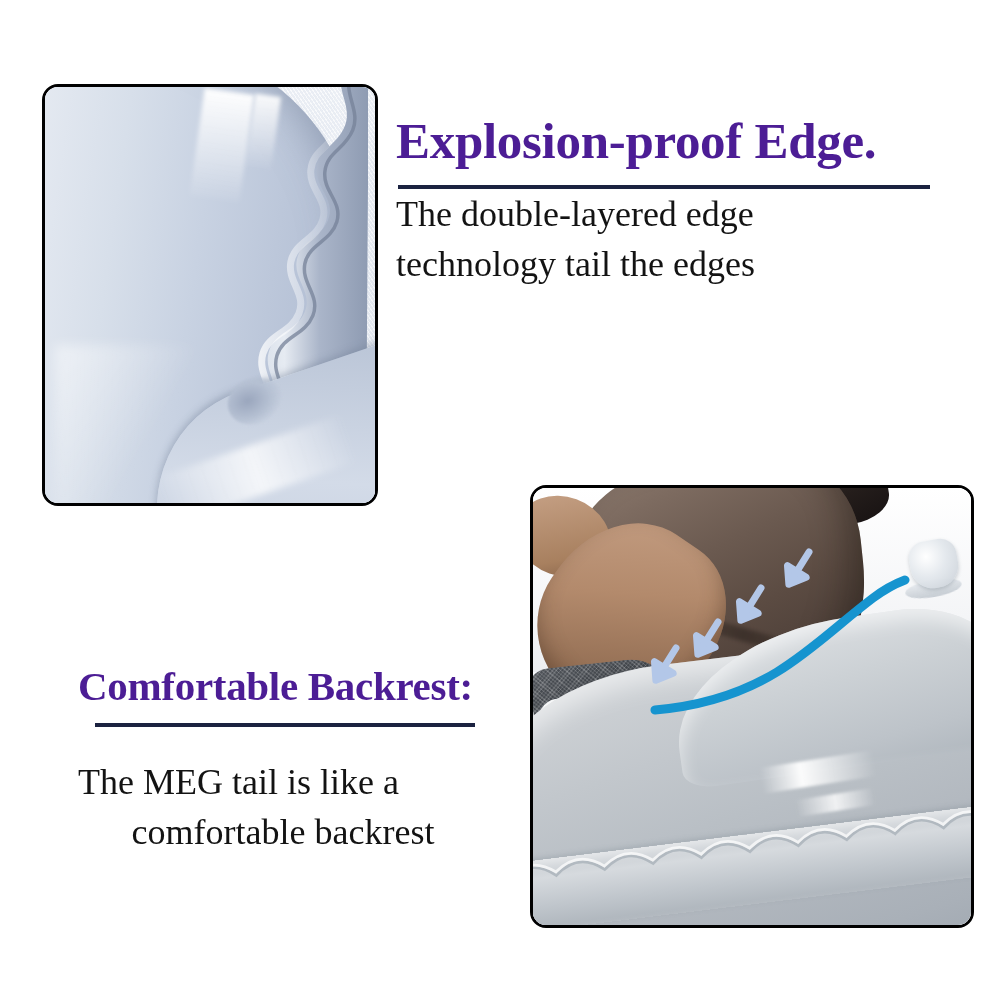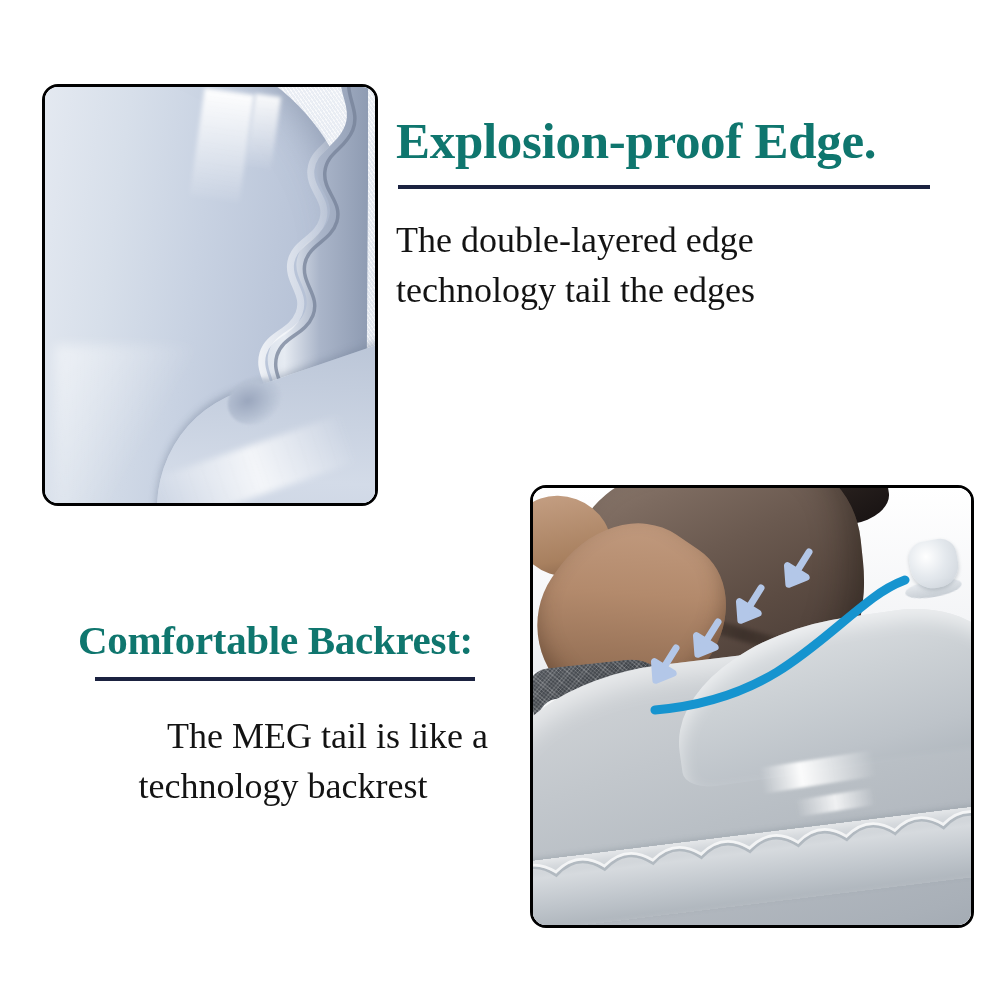--- a/index.html
+++ b/index.html
@@ -353,29 +353,29 @@
   
   .text-block { position: absolute; }
 
   #block-edge-text {
     left: 396px;
     top: 112px;
     width: 560px;
   }
   #block-backrest-text {
     left: 78px;
-    top: 616px;
+    top: 662px;
     width: 410px;
   }
 
   .heading {
     margin: 0;
     font-family: "Liberation Serif", "DejaVu Serif", serif;
     font-weight: bold;
-    color: #0f766e;
+    color: #4c1d95;
     letter-spacing: -0.3px;
     white-space: nowrap;
   }
   #heading-edge { font-size: 51px; line-height: 58px; }
   #heading-backrest { font-size: 41px; line-height: 48px; }
 
   .rule {
     height: 4px;
     background: #1b2240;
     border: 0;
@@ -385,22 +385,22 @@
   #rule-backrest { margin-top: 13px; margin-left: 17px; width: 380px; }
 
   .body-copy {
     margin: 0;
     font-family: "Liberation Serif", "DejaVu Serif", serif;
     font-weight: normal;
     color: #131313;
     font-size: 36px;
     line-height: 50px;
   }
-  #copy-edge { margin-top: 26px; }
-  #copy-backrest { margin-top: 30px; text-align: right; }
+  #copy-edge { }
+  #copy-backrest { margin-top: 30px; text-align: left; }
 </style>
 </head>
 <body>
 
 <div id="canvas">
 
   <div class="photo-panel" id="panel-edge">
     <div class="edge-scene">
       <div class="edge-fabric"></div>
       <div class="edge-body"></div>
@@ -448,21 +448,21 @@
     <h1 class="heading" id="heading-edge">Explosion-proof Edge.</h1>
     <div class="rule" id="rule-edge"></div>
     <p class="body-copy" id="copy-edge">The double-layered edge</p>
     <p class="body-copy">technology tail the edges</p>
   </div>
 
   <div class="text-block" id="block-backrest-text">
     <h2 class="heading" id="heading-backrest">Comfortable Backrest:</h2>
     <div class="rule" id="rule-backrest"></div>
     <p class="body-copy" id="copy-backrest">The MEG tail is like a</p>
-    <p class="body-copy" style="text-align:center;">technology backrest</p>
+    <p class="body-copy" style="text-align:center;">comfortable backrest</p>
   </div>
 
   <div class="photo-panel" id="panel-backrest">
     <div class="br-scene">
       <div class="br-bg"></div>
 
       <div class="br-head"></div>
       <div class="br-torso"></div>
       <div class="br-torso-fold-a"></div>
       <div class="br-torso-fold-b"></div>

